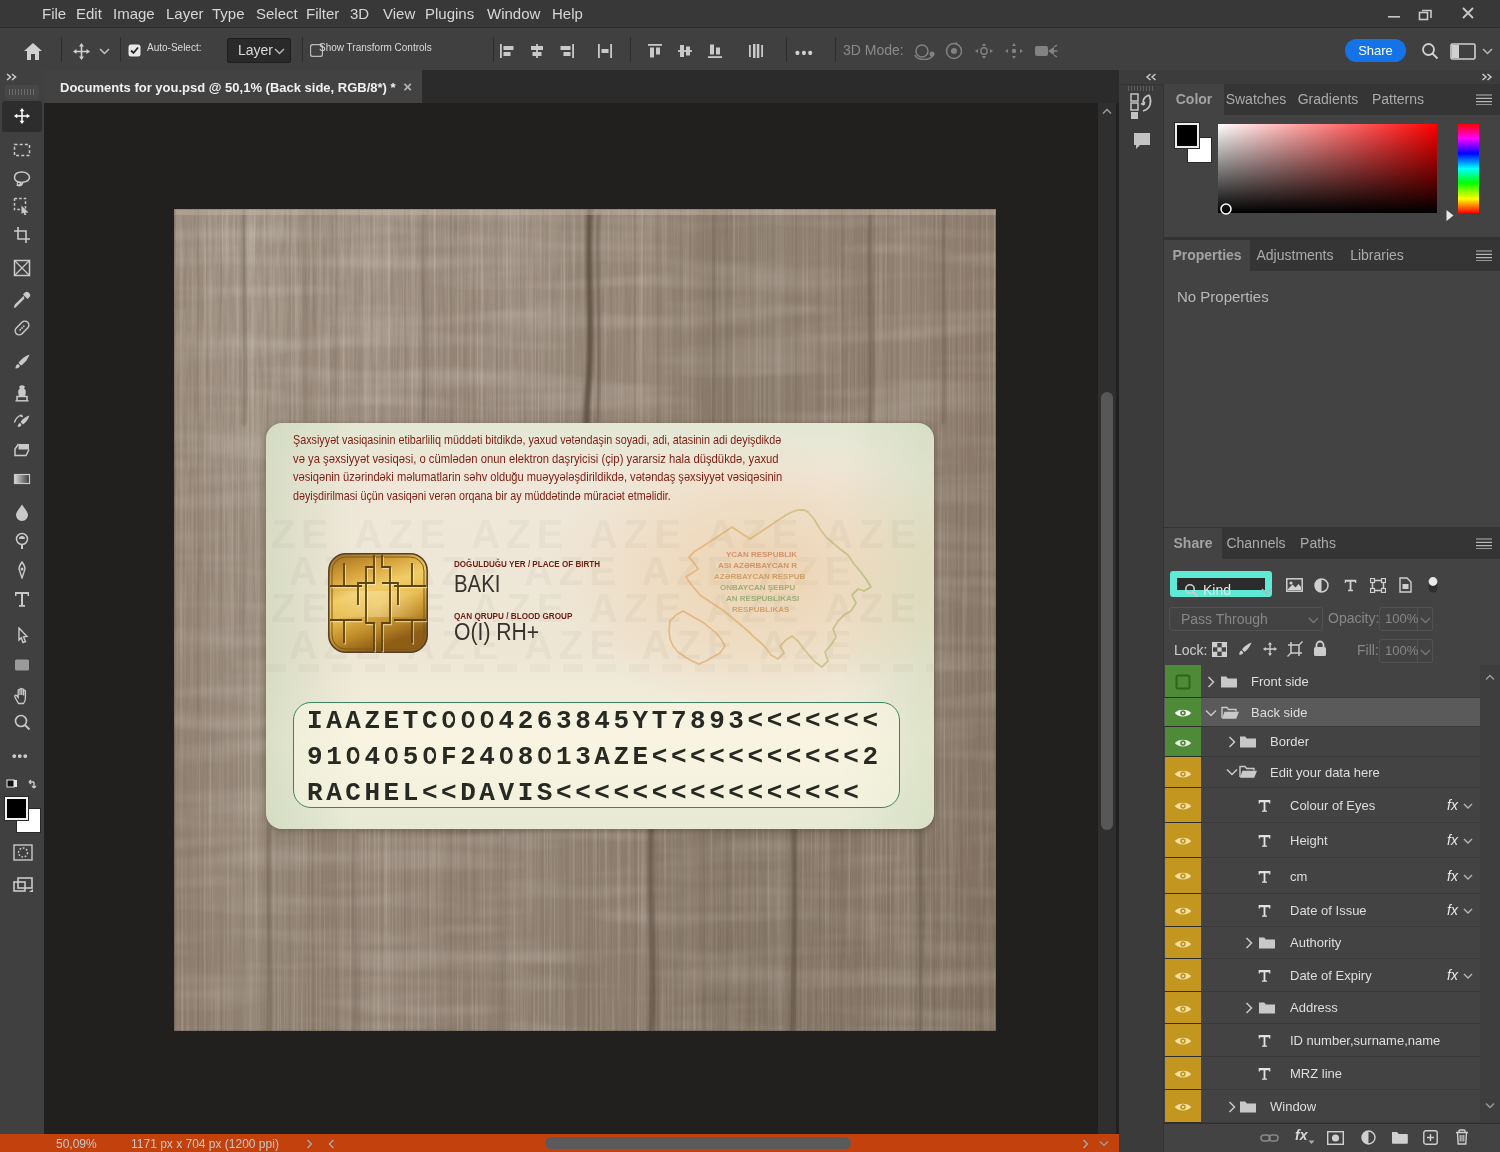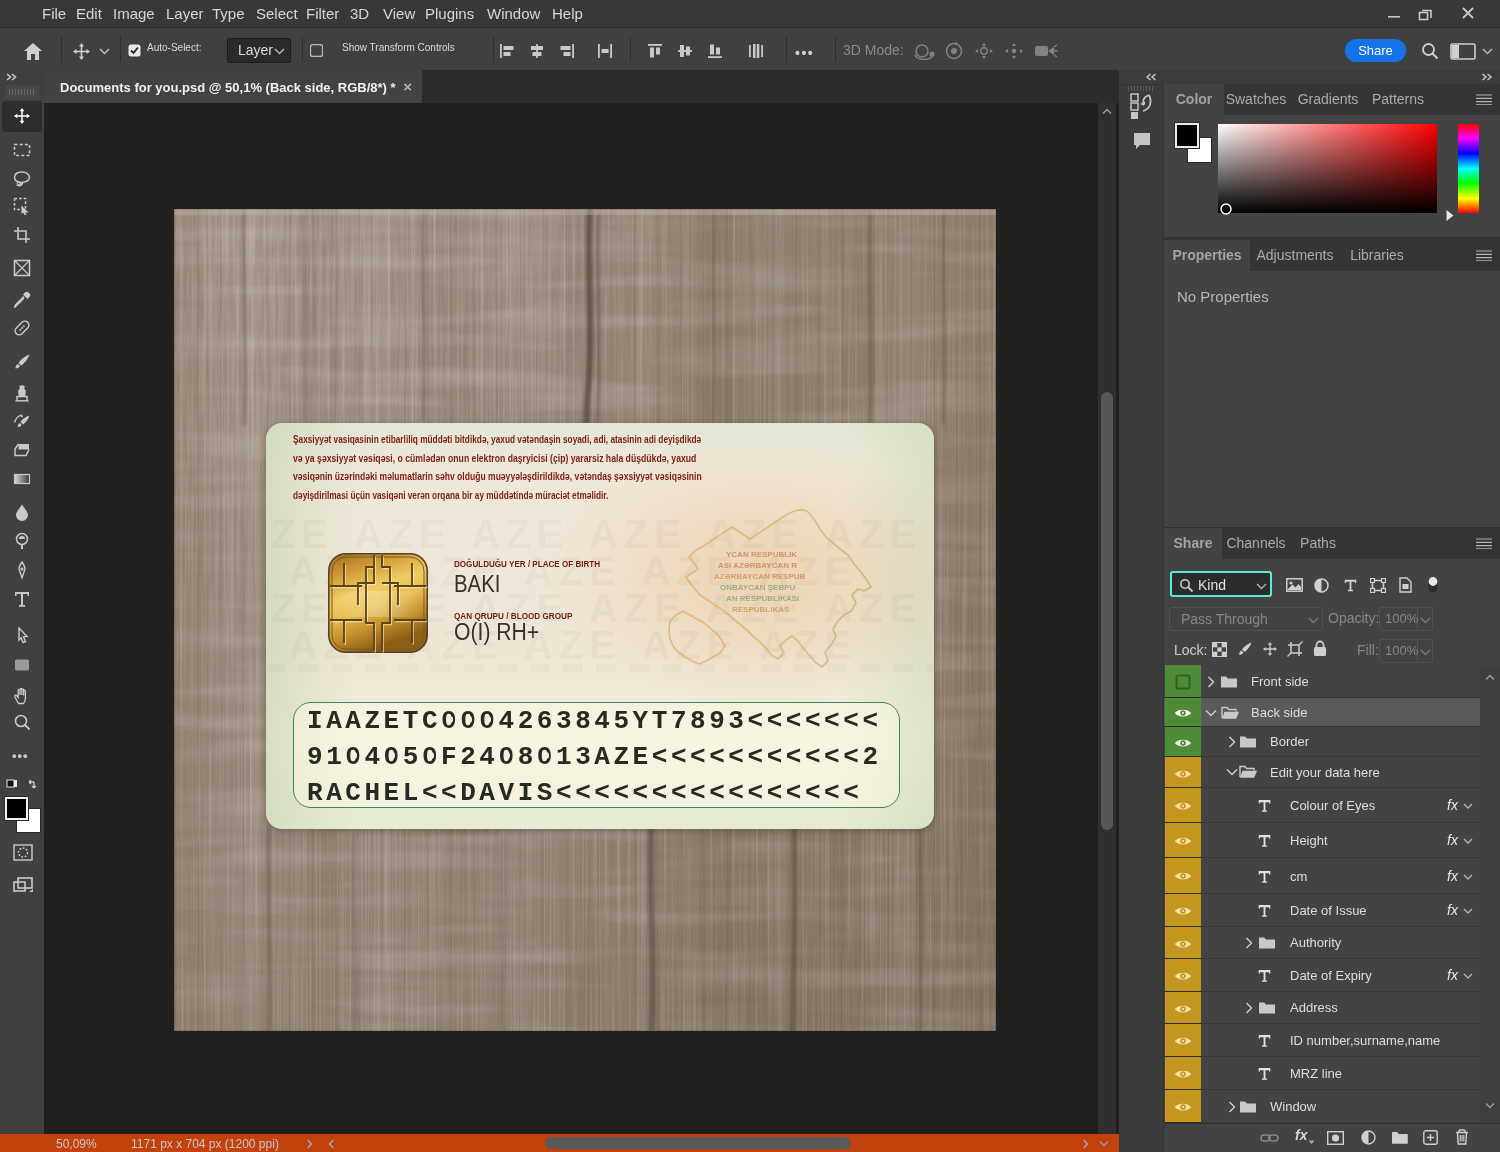--- a/index.html
+++ b/index.html
@@ -31,21 +31,21 @@
   #toolbar { position:absolute; left:0; top:70px; width:44px; height:1082px; background:#404040; }
 
   
   #canvas { position:absolute; left:44px; top:103px; width:1075px; height:1031px; background:#21201f; overflow:hidden; }
   #doc { position:absolute; left:130px; top:106px; width:822px; height:822px; }
 
   
   #card { position:absolute; left:92px; top:214px; width:668px; height:406px; border-radius:16px;
      background:linear-gradient(90deg, rgba(196,210,178,.55) 0, rgba(196,210,178,.25) 48px, rgba(196,210,178,0) 90px), radial-gradient(ellipse 300px 190px at 74% 37%, rgba(236,168,96,.32), rgba(236,168,96,0) 72%), linear-gradient(90deg, rgba(0,0,0,0) 86%, rgba(196,214,176,.4) 98%), linear-gradient(180deg,#e3e7d4 0%, #efe8da 12%, #eee6d5 55%, #f3efde 78%, #e7ead5 100%);
      overflow:hidden; box-shadow:0 2px 6px rgba(50,40,30,.4); }
-  #cardtext { position:absolute; left:27px; top:8px; width:620px; font-size:10px; font-weight:bold;
+  #cardtext { position:absolute; left:27px; top:8px; width:620px; font-size:13px; font-weight:normal;
      color:#7c1d11; line-height:18.6px; letter-spacing:0px; }
   .wm { position:absolute; color:rgba(112,115,95,.055); font-size:40px; line-height:1; font-weight:bold; letter-spacing:6px; word-spacing:4px; white-space:nowrap; }
   .cardlabel { position:absolute; color:#6d1d10; font-size:9.5px; font-weight:bold; }
   .cardval { position:absolute; color:#35322d; font-size:21px; }
   #mrz { position:absolute; left:27px; top:279px; width:607px; height:106px; border:1.5px solid #3a8560;
      border-radius:18px; background:rgba(252,248,228,.55); }
   .mrzline { position:absolute; left:13px; font-family:"Liberation Mono", monospace; font-size:26px;
      color:#272923; letter-spacing:3.55px; font-weight:bold; white-space:nowrap; }
 
   
@@ -116,21 +116,21 @@
     <div class="abs" style="left:227px; top:10px; width:64px; height:25px; background:#2a2a2a; border:1px solid #1e1e1e; border-radius:2px;">
       <span style="position:absolute; left:10px; top:3px; color:#dadada; font-size:14px;">Layer</span>
       <svg class="abs" style="left:46px; top:9px;" width="11" height="7" viewBox="0 0 11 7">
           <path d="M1 1 L5.5 5.5 L10 1" fill="none" stroke="#b5b5b5" stroke-width="1.5"></path>
         </svg>
     </div>
     <div class="sep" style="left:302px;"></div>
     <svg class="abs" style="left:310px; top:16px;" width="13" height="13" viewBox="0 0 13 13">
         <rect x="0.5" y="0.5" width="12" height="12" rx="2.5" fill="none" stroke="#b8b8b8" stroke-width="1.3"></rect>
       </svg>
-    <div class="optlabel" style="left:342px;">Show Transform Controls</div>
+    <div class="optlabel" style="left:319px;">Show Transform Controls</div>
     <div class="sep" style="left:493px;"></div>
     <svg class="abs" style="left:499px; top:15px;" width="16" height="16" viewBox="0 0 16 16">
         <rect x="1" y="1" width="1.8" height="14" fill="#c9c9c9"></rect>
         <rect x="4.5" y="3" width="10" height="4" fill="#c9c9c9"></rect>
         <rect x="4.5" y="9" width="7" height="4" fill="#c9c9c9"></rect>
       </svg>
     <svg class="abs" style="left:529px; top:15px;" width="16" height="16" viewBox="0 0 16 16">
         <rect x="7.1" y="1" width="1.8" height="14" fill="#c9c9c9"></rect>
         <rect x="2" y="3" width="12" height="4" fill="#c9c9c9"></rect>
         <rect x="3.5" y="9" width="9" height="4" fill="#c9c9c9"></rect>
@@ -559,21 +559,21 @@
     <div class="panel" id="layerspanel" style="top:458px; height:624px;">
       <div class="tabrow">
         <div class="tab active" style="left:0px; width:58px; font-weight:bold;">Share</div>
         <div class="tab" style="left:58px; width:68px;">Channels</div>
         <div class="tab" style="left:130px; width:48px;">Paths</div>
         <svg class="burger" viewBox="0 0 16 11">
             <path d="M0 1 H16 M0 4.3 H16 M0 7.6 H16 M0 10.9 H16" stroke="#b5b5b5" stroke-width="1.2"></path>
           </svg>
       </div>
 
-      <div class="abs" style="left:6px; top:43px; width:102px; height:26px; background:#2b2b2b; border:2px solid #5eead4; border-radius:3px;">
+      <div class="abs" style="left:6px; top:43px; width:102px; height:26px; background:#2b2b2b; border:7px solid #5eead4; border-radius:3px;">
         <svg class="abs" style="left:7px; top:5px;" width="15" height="15" viewBox="0 0 15 15">
             <circle cx="6" cy="6" r="4.2" fill="none" stroke="#cfcfcf" stroke-width="1.6"></circle>
             <path d="M9.2 9.2 L13.5 13.5" stroke="#cfcfcf" stroke-width="1.8"></path>
           </svg>
         <span style="position:absolute; left:26px; top:4px; color:#e3e3e3; font-size:14px;">Kind</span>
         <svg class="abs" style="left:84px; top:10px;" width="11" height="7" viewBox="0 0 11 7">
             <path d="M1 1 L5.5 5.5 L10 1" fill="none" stroke="#b5b5b5" stroke-width="1.4"></path>
           </svg>
       </div>
       <svg class="abs" style="left:122px; top:50px;" width="17" height="14" viewBox="0 0 17 14">

